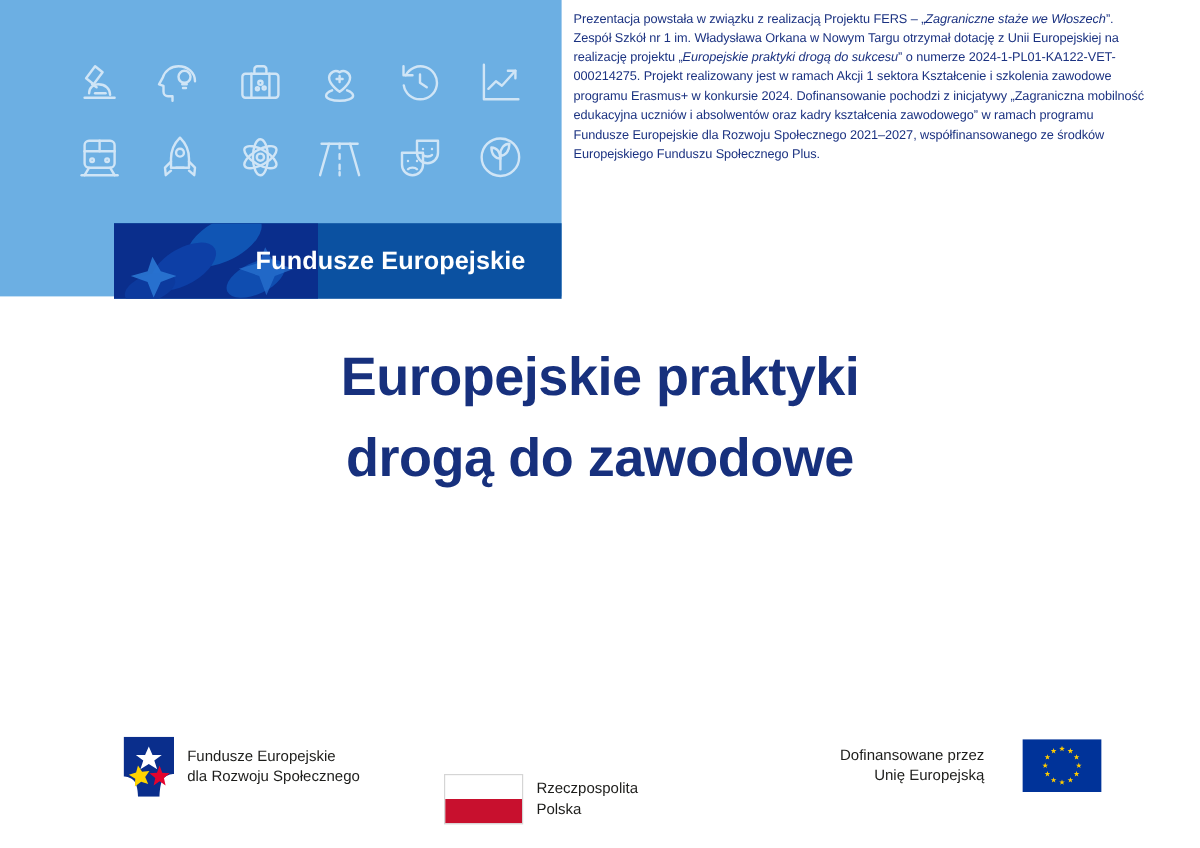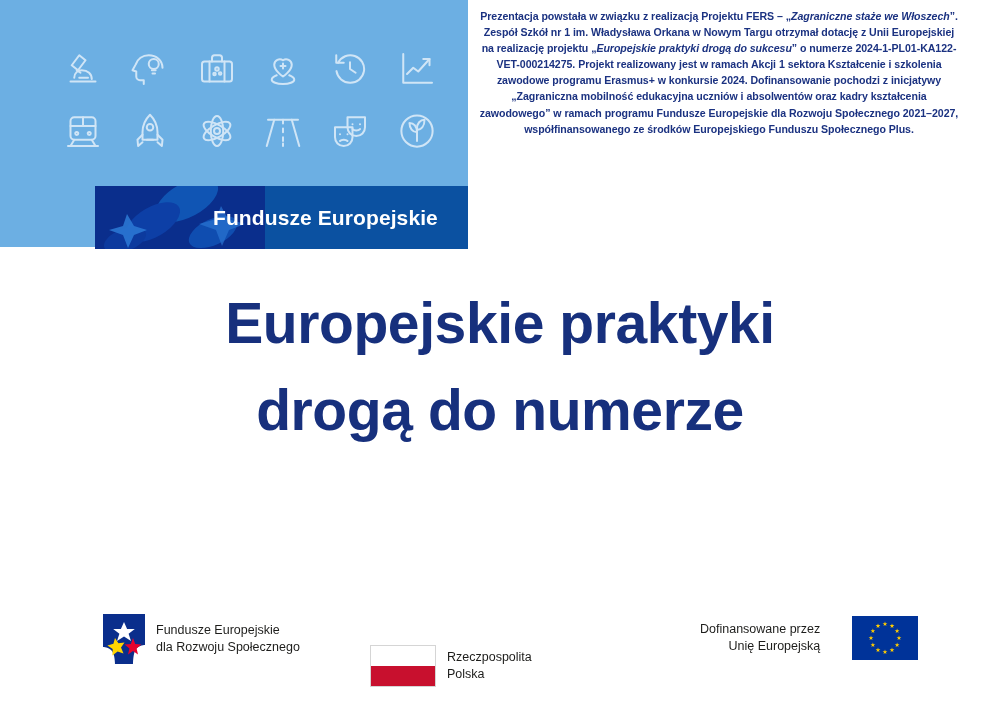--- a/index.html
+++ b/index.html
@@ -53,23 +53,23 @@
     stroke-linejoin: round;
     opacity: .92;
   }
 
   
   #legal-block {
     position: absolute;
     left: 478px;
     top: 8px;
     width: 482px;
-    text-align: center;
+    text-align: left;
     font-size: 10.6px;
-    font-weight: bold;
+    font-weight: normal;
     line-height: 1.52;
     color: #1b3281;
     letter-spacing: -0.05px;
   }
   #legal-block .it { font-style: italic; }
 
   
   #fe-bar {
     position: absolute;
     left: 95px;
@@ -111,21 +111,21 @@
     height: 399px;
     background: #a9d2fb;
     z-index: -1;
   }
   #title-text {
     position: absolute;
     left: 95px;
     top: 280px;
     width: 810px;
     text-align: center;
-    font-size: 57px;
+    font-size: 45px;
     font-weight: bold;
     line-height: 1.52;
     color: #17307d;
     letter-spacing: -0.4px;
   }
 
   
   #logo-strip {
     position: absolute;
     left: 0;
@@ -298,21 +298,21 @@
       <ellipse cx="30" cy="54" rx="22" ry="11" fill="#0c3a9e" transform="rotate(-20 30 54)"></ellipse>
       <path d="M32 28 L39 40 L52 44 L39 49 L33 62 L28 49 L14 44 L28 40 Z" fill="#2d7ad6" opacity=".85"></path>
       <path d="M126 20 L133 33 L150 38 L134 44 L127 60 L121 44 L104 38 L121 33 Z" fill="#2a74d2" opacity=".7"></path>
     </svg>
   </div>
   <div class="fe-bar-label">Fundusze Europejskie</div>
 </div>
 
 <div id="title-text">
   <div>Europejskie praktyki</div>
-  <div>drogą do numerze</div>
+  <div>drogą do zawodowe</div>
 </div>
 
 <div id="logo-strip">
 
   <div class="logo-unit" id="logo-fe">
     <span>
       <svg class="fe-mark" viewBox="0 0 42 50">
         <path d="M0 0 H42 V31 C42 31 36 31 33 35 C30 39 30 50 30 50 L12 50 C12 50 12 41 9 37 C6 33 0 33 0 33 Z" fill="#0a2e8c"></path>
         <path d="M21 8 L24.1 15.1 L31.8 15.1 L25.6 19.8 L28 27 L21 22.6 L14 27 L16.4 19.8 L10.2 15.1 L17.9 15.1 Z" fill="#ffffff"></path>
         <path d="M12 24 L15.4 29.2 L21.5 28.4 L18 33.6 L20.5 39.4 L14.6 37.4 L9.4 41.4 L9.7 35 L4.4 31.6 L10.4 29.8 Z" fill="#ffd500"></path>

